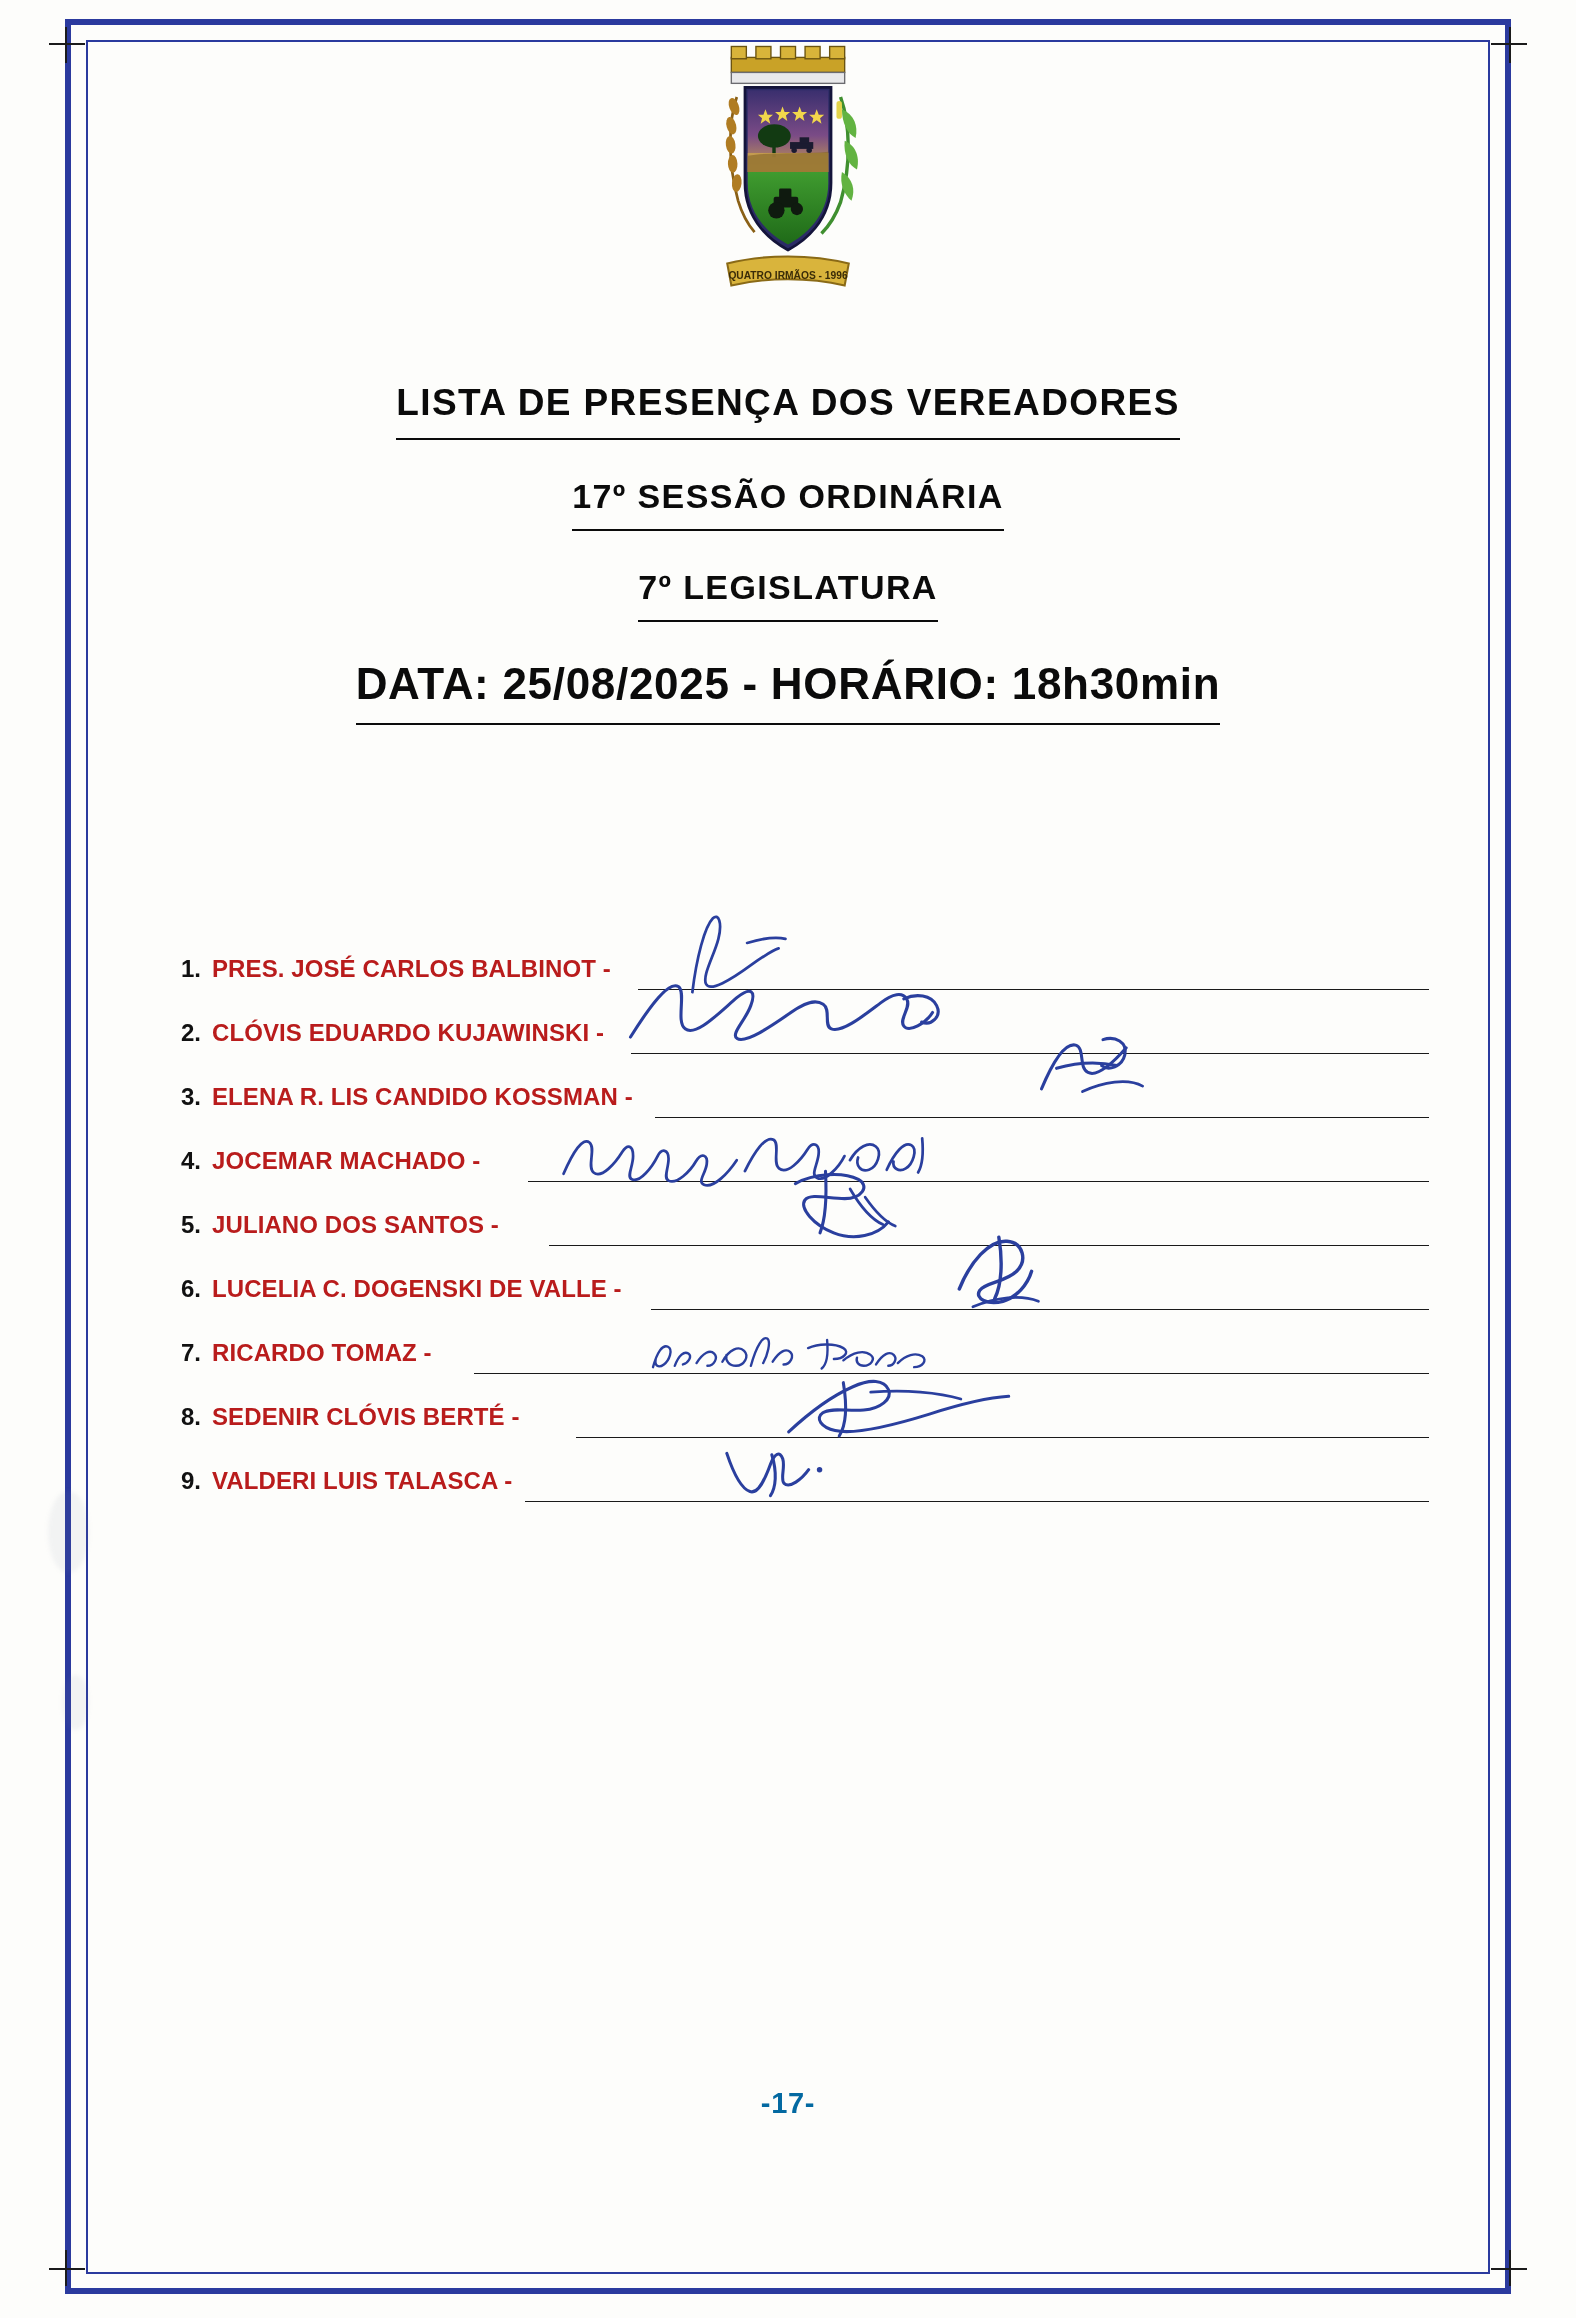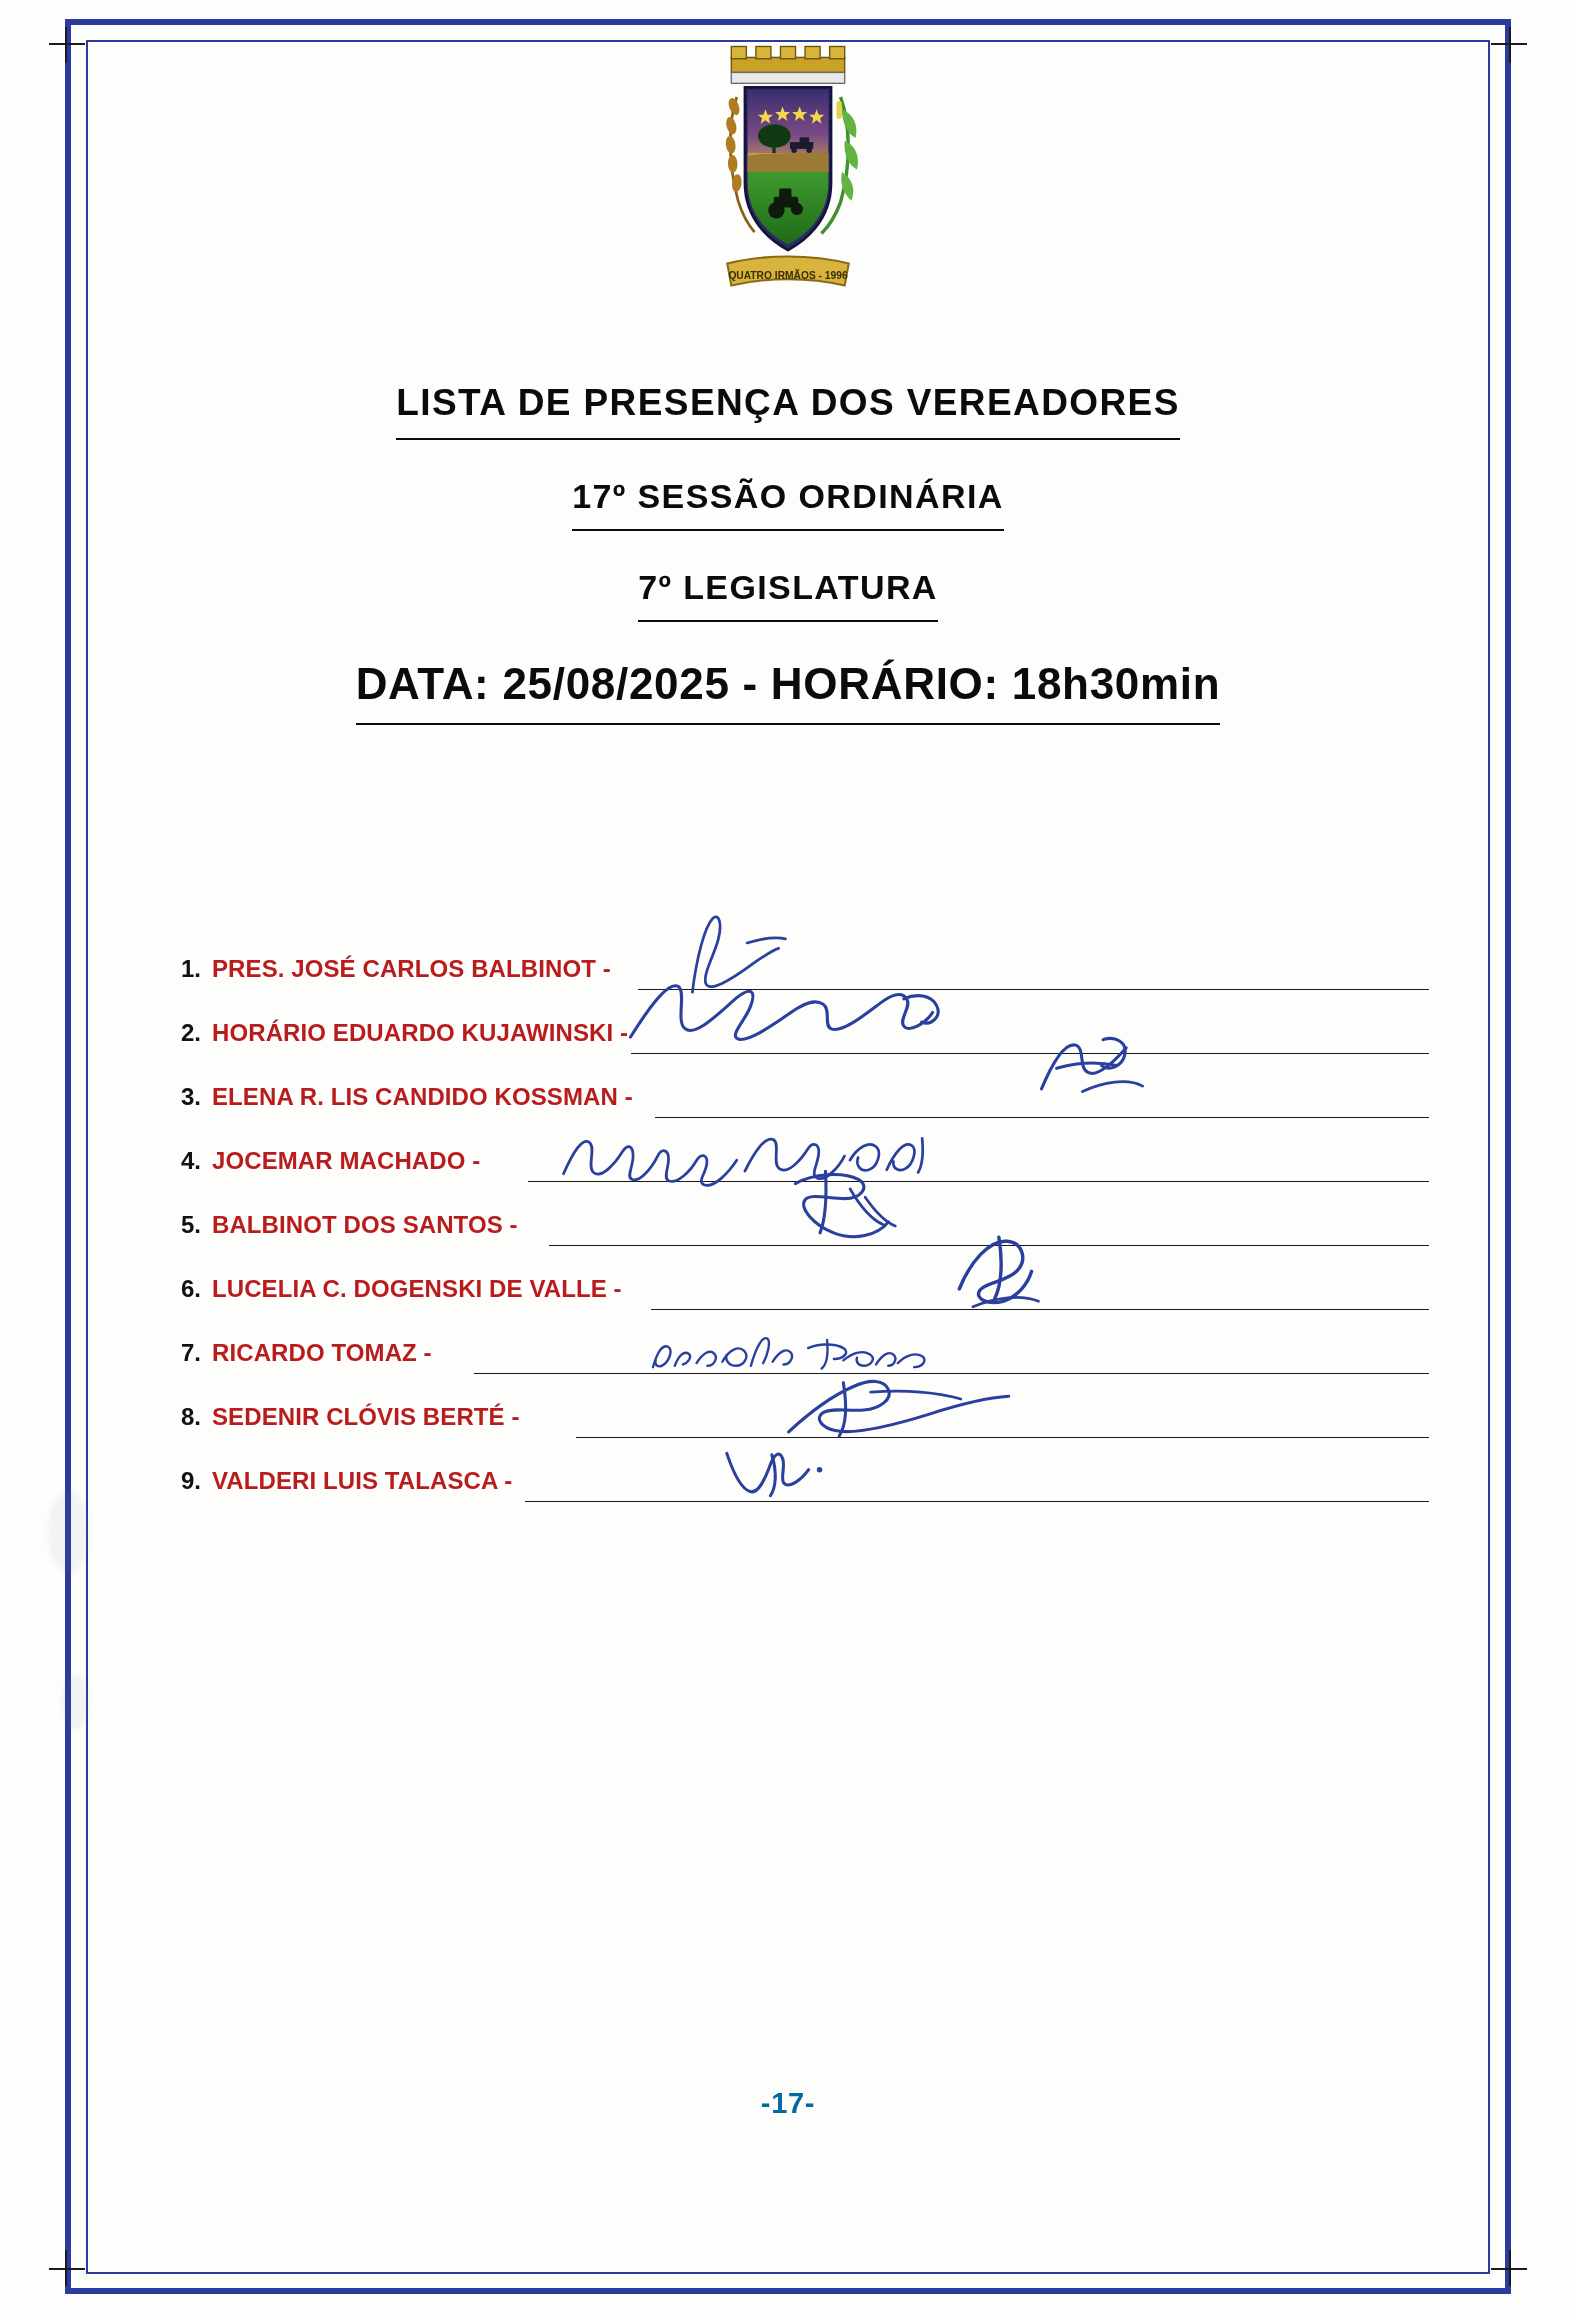--- a/index.html
+++ b/index.html
@@ -292,21 +292,21 @@
       <div class="name">PRES. JOSÉ CARLOS BALBINOT -</div>
       <div class="ruleline" style="left:479px;"></div>
       <svg class="sig" style="left:506px; top:-27px;" width="219" height="96" viewBox="0 0 320 140">
         <path d="M40 120 C46 70 58 24 70 12 C78 4 84 18 78 42 C72 66 54 96 60 108 C66 120 96 102 126 80 C146 66 158 58 166 56" stroke="#2a3f9e" stroke-width="4" fill="none" stroke-linecap="round"></path>
         <path d="M120 48 C140 42 160 38 176 42" stroke="#2a3f9e" stroke-width="4" fill="none" stroke-linecap="round"></path>
       </svg>
     </div>
 
     <div class="row">
       <div class="num">2.</div>
-      <div class="name">HORÁRIO EDUARDO KUJAWINSKI -</div>
+      <div class="name">CLÓVIS EDUARDO KUJAWINSKI -</div>
       <div class="ruleline" style="left:472px;"></div>
       <svg class="sig" style="left:451px; top:-38px;" width="410" height="103" viewBox="0 0 600 150">
         <path d="M30 108 C60 60 86 26 100 34 C112 42 96 86 110 96 C126 108 160 72 186 50 C206 34 214 40 206 62 C198 84 176 104 186 110 C198 118 236 92 262 74 C284 58 300 52 312 60 C324 68 312 92 324 96 C340 102 372 76 396 58 C414 44 428 42 434 52 C442 64 422 82 430 92 C438 102 462 88 472 72" stroke="#2a3f9e" stroke-width="4.5" fill="none" stroke-linecap="round"></path>
         <path d="M430 52 C448 44 470 46 478 62 C486 78 470 92 456 86" stroke="#2a3f9e" stroke-width="4.5" fill="none" stroke-linecap="round"></path>
       </svg>
     </div>
 
     <div class="row">
       <div class="num">3.</div>
       <div class="name">ELENA R. LIS CANDIDO KOSSMAN -</div>
@@ -327,21 +327,21 @@
         <path d="M20 76 C34 44 48 22 58 30 C68 38 54 66 64 74 C76 84 96 60 106 44 C114 32 122 34 122 50 C122 66 112 80 120 84 C132 90 150 66 158 50 C164 38 174 40 174 54 C174 68 166 82 174 86 C186 92 206 72 214 58 C222 44 232 48 230 62 C228 76 216 88 226 92 C240 98 262 74 274 56" stroke="#2a3f9e" stroke-width="4" fill="none" stroke-linecap="round"></path>
         <path d="M286 72 C300 44 316 20 328 26 C338 32 326 60 336 68 C348 78 368 56 378 40 C386 28 396 32 394 48 C392 64 382 78 392 82 C404 88 424 66 432 50" stroke="#2a3f9e" stroke-width="4" fill="none" stroke-linecap="round"></path>
         <path d="M440 56 C452 36 468 28 478 36 C488 44 480 66 468 70 C456 74 448 64 452 52" stroke="#2a3f9e" stroke-width="4" fill="none" stroke-linecap="round"></path>
         <path d="M494 70 C506 44 520 28 530 34 C540 40 532 62 522 68 C512 74 502 68 504 58" stroke="#2a3f9e" stroke-width="4" fill="none" stroke-linecap="round"></path>
         <path d="M546 24 C548 46 546 64 540 74" stroke="#2a3f9e" stroke-width="4" fill="none" stroke-linecap="round"></path>
       </svg>
     </div>
 
     <div class="row">
       <div class="num">5.</div>
-      <div class="name">BALBINOT DOS SANTOS -</div>
+      <div class="name">JULIANO DOS SANTOS -</div>
       <div class="ruleline" style="left:390px;"></div>
       <svg class="sig" style="left:609px; top:-37px;" width="219" height="103" viewBox="0 0 320 150">
         <path d="M40 40 C66 26 108 22 132 34 C150 44 136 62 112 62 C88 62 62 54 54 64 C46 76 66 100 96 112 C126 124 160 116 176 96" stroke="#2a3f9e" stroke-width="4.5" fill="none" stroke-linecap="round"></path>
         <path d="M84 22 C86 60 84 92 76 112" stroke="#2a3f9e" stroke-width="4.5" fill="none" stroke-linecap="round"></path>
         <path d="M120 48 C134 72 150 92 168 100" stroke="#2a3f9e" stroke-width="4" fill="none" stroke-linecap="round"></path>
         <path d="M142 60 C156 80 170 96 186 102" stroke="#2a3f9e" stroke-width="4" fill="none" stroke-linecap="round"></path>
       </svg>
     </div>
 
     <div class="row">

